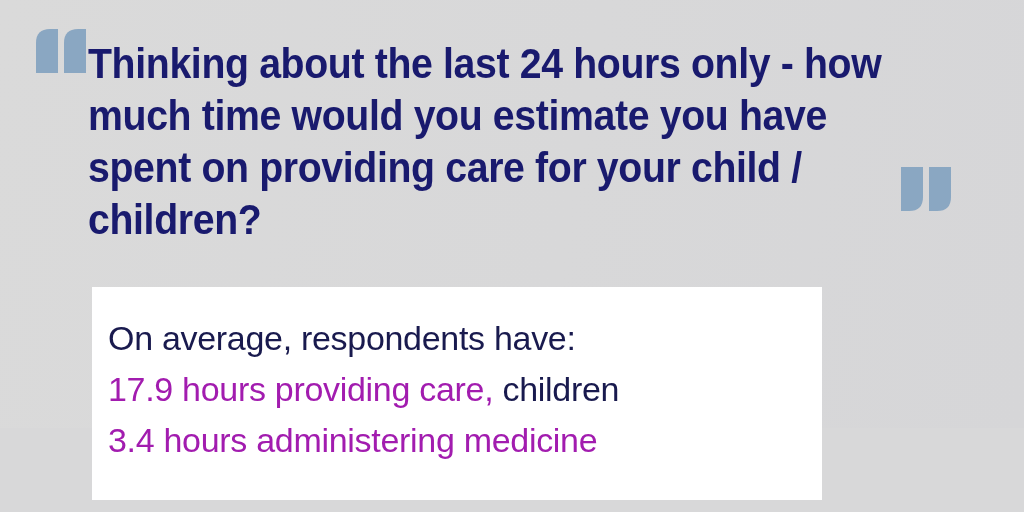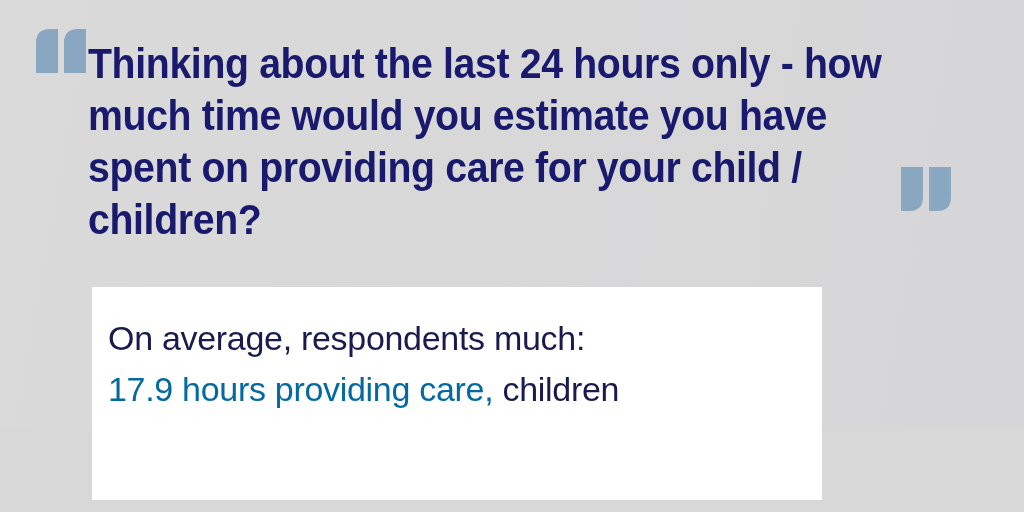--- a/index.html
+++ b/index.html
@@ -63,21 +63,21 @@
   .card-line {
     margin: 0;
     font-family: "Liberation Sans", sans-serif;
     font-size: 34px;
     font-weight: normal;
     line-height: 51px;
     letter-spacing: -0.3px;
     color: #191a4e;
     white-space: nowrap;
   }
-  .accent { color: #0369a1; }
+  .accent { color: #a21caf; }
 </style>
 </head>
 <body>
 
 <div class="slide">
 
   <span class="quote-mark quote-open">
     <svg viewBox="0 0 56 46" xmlns="http://www.w3.org/2000/svg" aria-hidden="true">
       <path d="M2 46 L2 16 Q2 2 16 2 L24 2 L24 46 Z" fill="#8aa7c2"></path>
       <path d="M30 46 L30 16 Q30 2 44 2 L52 2 L52 46 Z" fill="#8aa7c2"></path>
@@ -89,23 +89,26 @@
       <path d="M24 0 L24 30 Q24 44 10 44 L2 44 L2 0 Z" fill="#8aa7c2"></path>
       <path d="M52 0 L52 30 Q52 44 38 44 L30 44 L30 0 Z" fill="#8aa7c2"></path>
     </svg>
   </span>
 
   <h1 class="headline">Thinking about the last 24 hours only - how much time would you estimate you have spent on providing care for your child / children?</h1>
 
   <div class="card">
 
     <p class="card-line">
-      <span>On average, respondents much:</span>
+      <span>On average, respondents have:</span>
     </p>
 
     <p class="card-line">
       <span class="accent">17.9 hours providing care,</span><span> children</span>
     </p>
 
+    <p class="card-line">
+      <span class="accent">3.4 hours administering medicine</span>
+    </p>
 
   </div>
 
 </div>
 
 </body></html>

